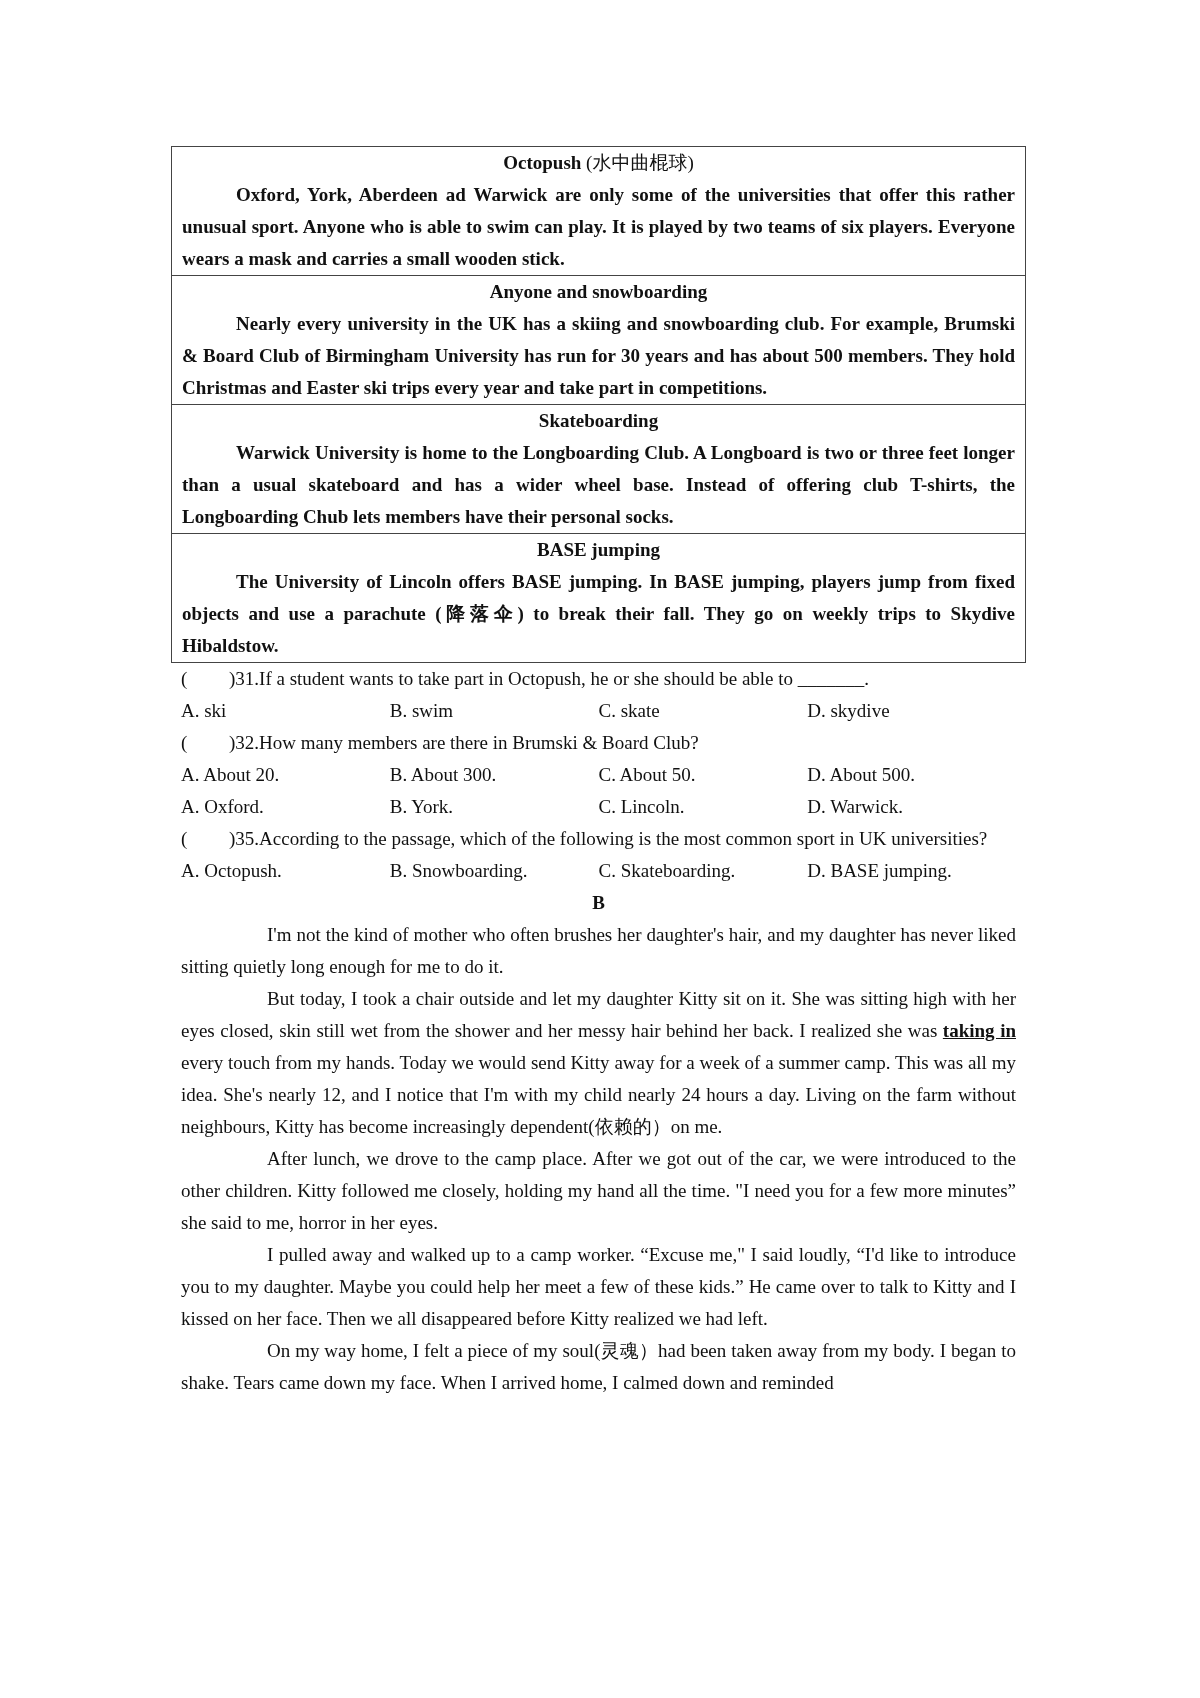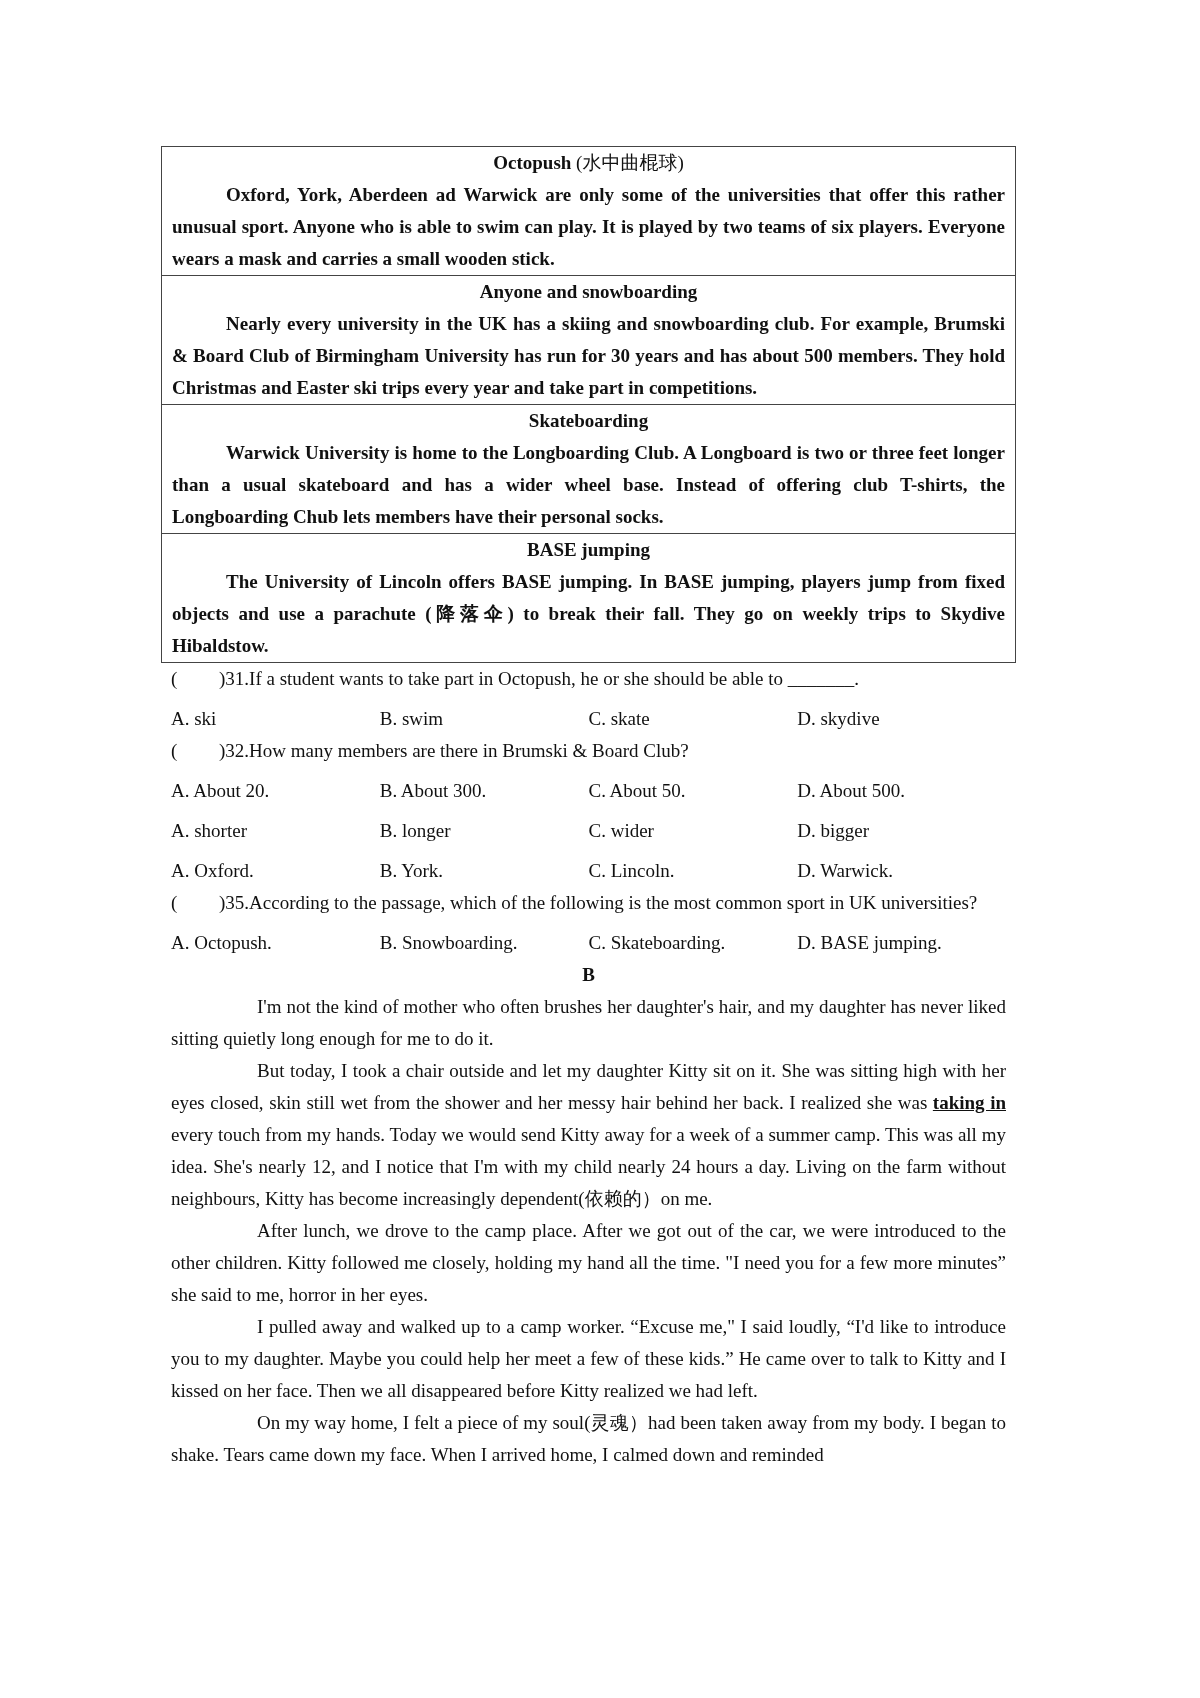--- a/index.html
+++ b/index.html
@@ -1,32 +1,32 @@
 <!DOCTYPE html>
 <html><head>
 <meta charset="utf-8">
 <style>
   html, body { margin: 0; padding: 0; background: #ffffff; }
   body {
     width: 1200px; height: 1698px; position: relative; overflow: hidden;
     font-family: "Liberation Serif", "DejaVu Serif", serif;
     color: #111111; font-size: 19px;
   }
-  .page { position: absolute; left: 161px; top: 146px; width: 855px; }
+  .page { position: absolute; left: 171px; top: 146px; width: 855px; }
   .table { border: 1px solid #444444; width: 855px; box-sizing: border-box; }
   .cell { border-bottom: 1px solid #444444; padding: 0 10px; }
   .cell:last-child { border-bottom: none; }
   .cell-title { text-align: center; font-weight: bold; line-height: 32px; height: 32px; }
   .cell-title .zh { font-weight: normal; }
   .cell-body { text-align: justify; line-height: 32px; text-indent: 54px; font-weight: bold; }
   .qblock { padding: 0 10px; }
   .qline { line-height: 32px; height: 32px; white-space: nowrap; }
   .qline.wrap { white-space: normal; height: auto; text-align: justify; }
   .bracket { display: inline-block; width: 48px; }
-  .opts { display: flex; line-height: 32px; height: 32px; margin-top: 8px; }
+  .opts { display: flex; line-height: 32px; height: 32px; }
   .opt { width: 213px; white-space: nowrap; }
   .section-title { text-align: center; font-weight: bold; line-height: 32px; height: 32px; padding: 0 10px; }
   .para { padding: 0 10px; line-height: 32px; text-align: justify; text-indent: 86px; font-family: Liberation Serif, serif; }
   .phrase { font-weight: bold; text-decoration: underline; }
 </style>
 </head>
 <body>
 
 <div class="page">
 
@@ -62,26 +62,20 @@
     <div class="question">
       <div class="qline"><span class="bracket">(</span><span>)32.How many members are there in Brumski &amp; Board Club?</span></div>
       <div class="opts">
         <span class="opt">A. About 20.</span>
         <span class="opt">B. About 300.</span>
         <span class="opt">C. About 50.</span>
         <span class="opt">D. About 500.</span>
       </div>
     </div>
     <div class="question">
-      <div class="opts">
-        <span class="opt">A. shorter</span>
-        <span class="opt">B. longer</span>
-        <span class="opt">C. wider</span>
-        <span class="opt">D. bigger</span>
-      </div>
     </div>
     <div class="question">
       <div class="opts">
         <span class="opt">A. Oxford.</span>
         <span class="opt">B. York.</span>
         <span class="opt">C. Lincoln.</span>
         <span class="opt">D. Warwick.</span>
       </div>
     </div>
     <div class="question">

